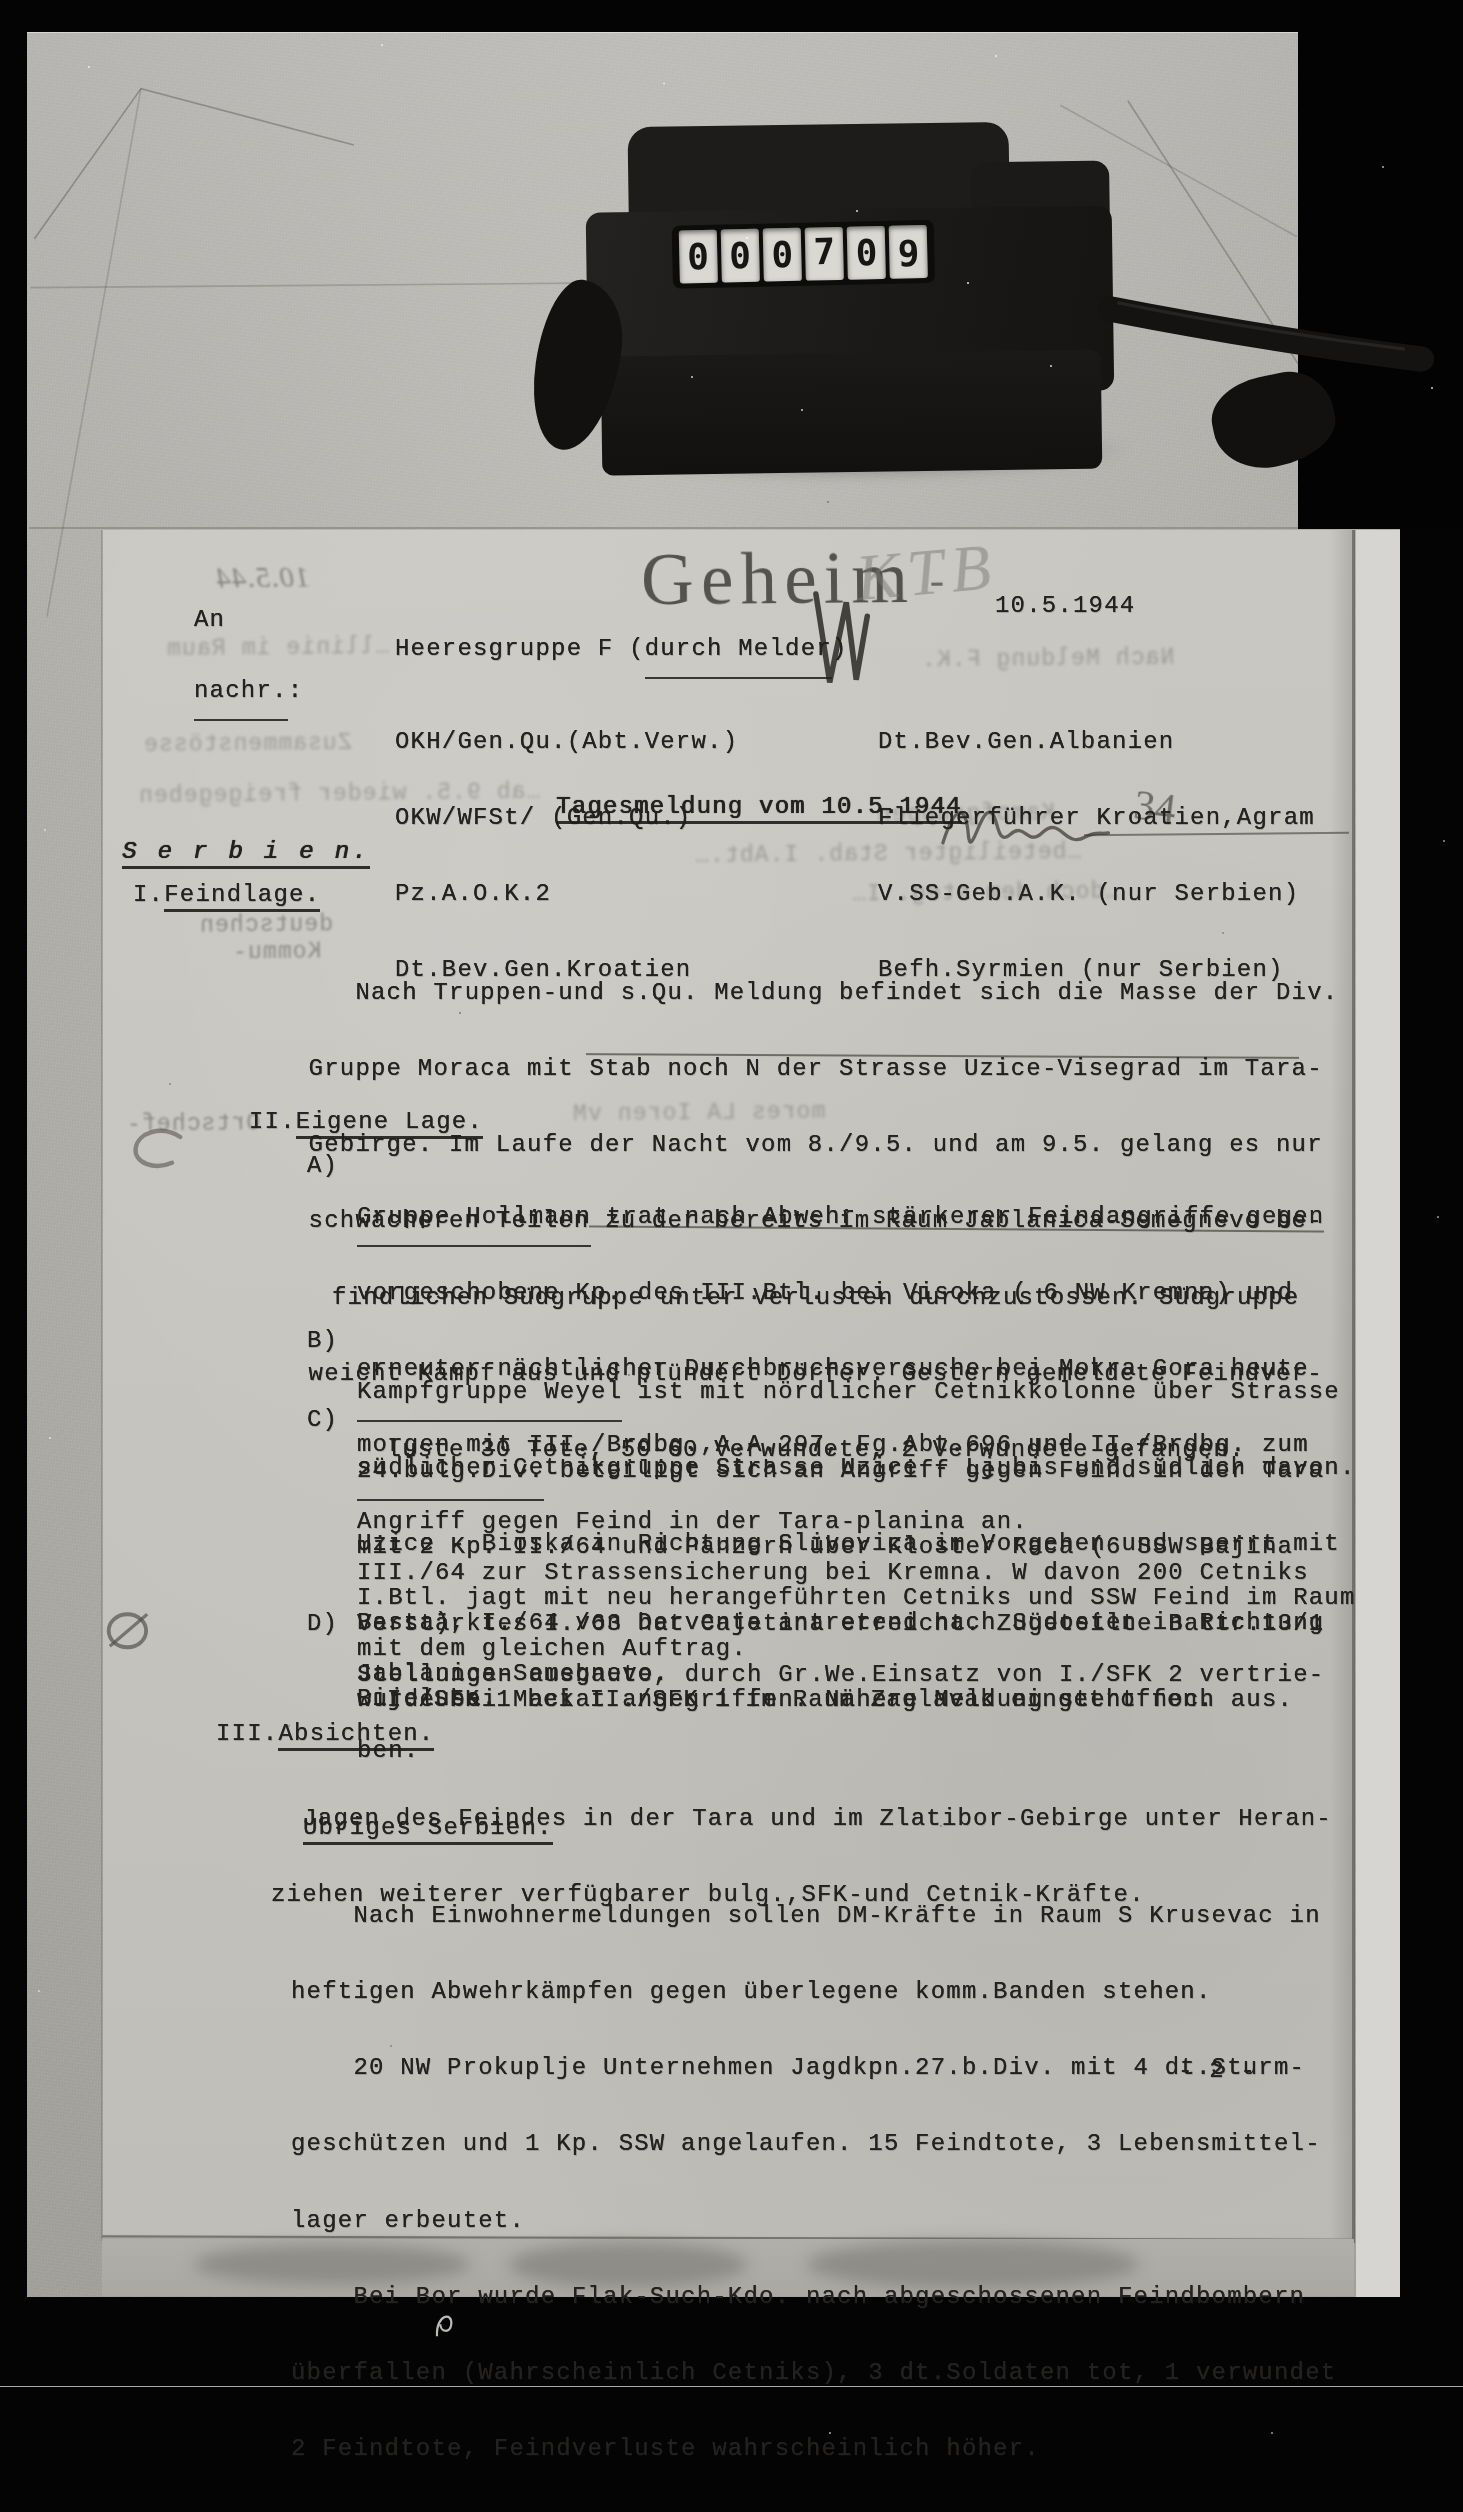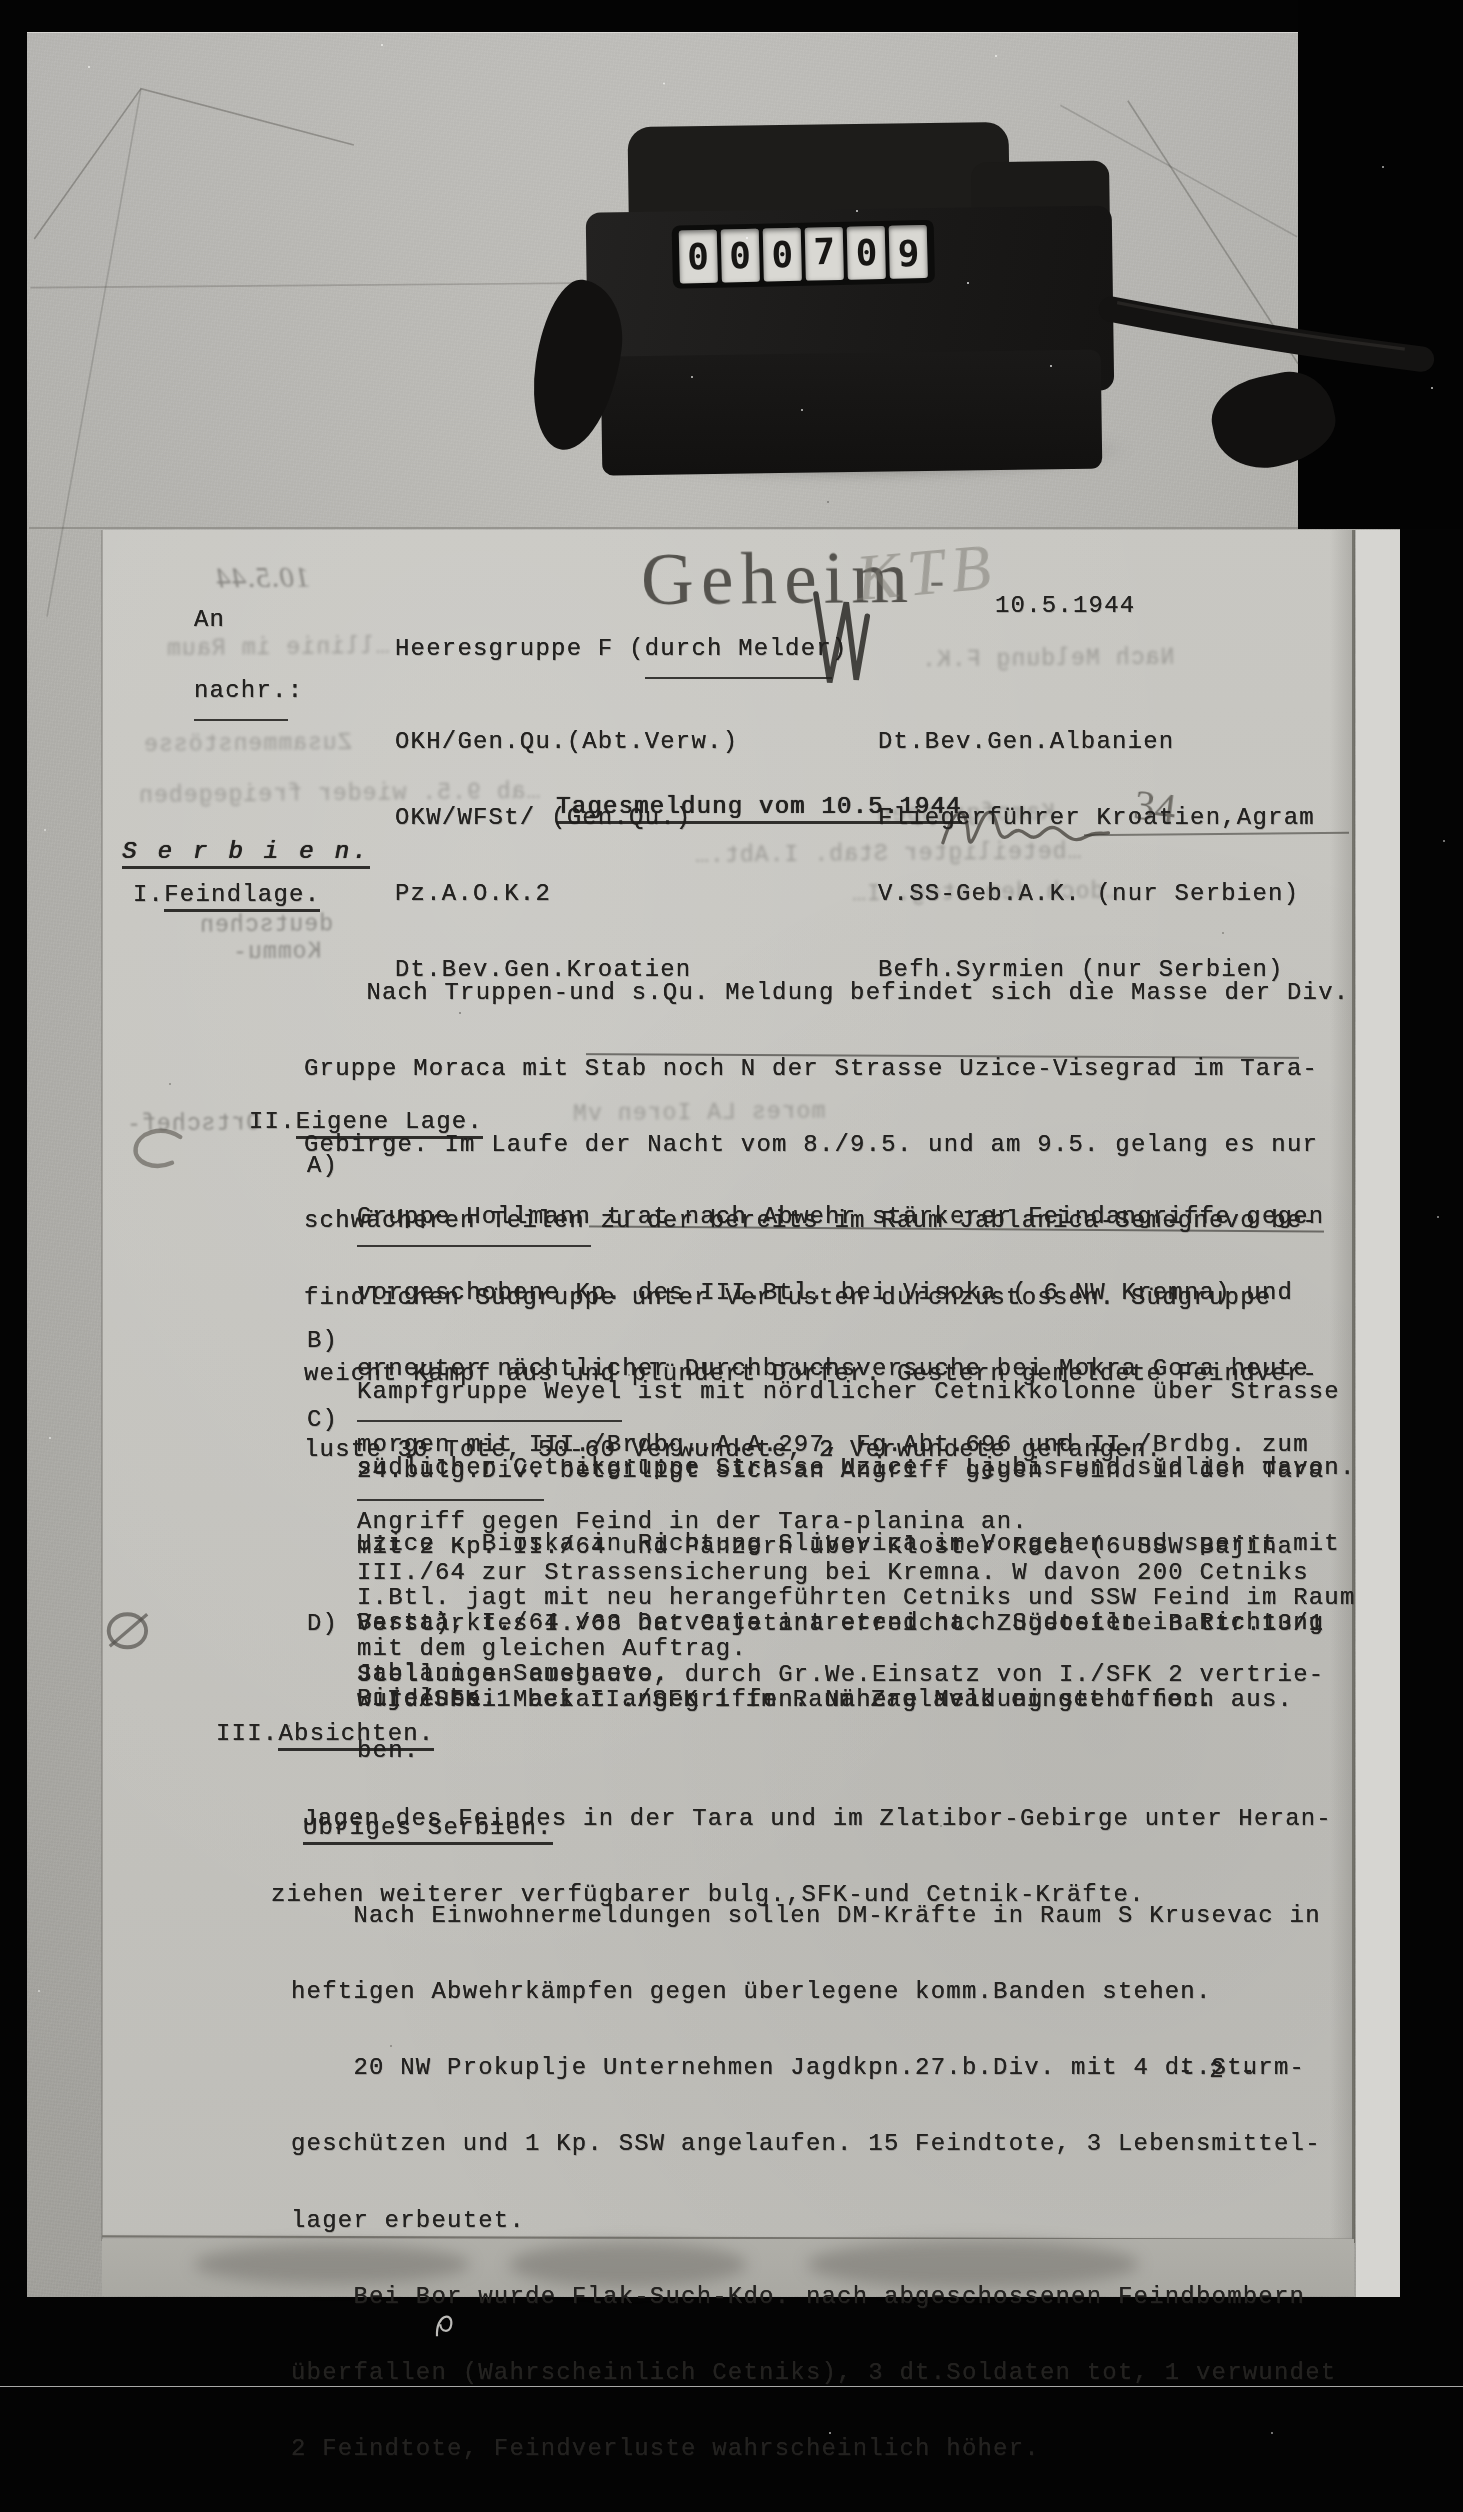--- a/index.html
+++ b/index.html
@@ -200,21 +200,21 @@
   <div class="tline">V.SS-Geb.A.K. (nur Serbien)</div>
   <div class="tline">Befh.Syrmien (nur Serbien)</div>
 </div>
 
 <div class="t bold" style="left:556px;top:794px;"><span class="hul">Tagesmeldung vom 10.5.1944</span></div>
 
 <div class="t bold" style="left:122px;top:839px;letter-spacing:3.3px;font-style:italic;"><span class="hul">S e r b i e n.</span></div>
 
 <div class="t" style="left:133px;top:882px;"><span>I.</span><span class="hul">Feindlage.</span></div>
 
-<div class="t" style="left:304px;top:929px;">
+<div class="t" style="left:293px;top:929px;text-align:center;">
   <div class="tline">    Nach Truppen-und s.Qu. Meldung befindet sich die Masse der Div.</div>
   <div class="tline">Gruppe Moraca mit Stab noch N der Strasse Uzice-Visegrad im Tara-</div>
   <div class="tline">Gebirge. Im Laufe der Nacht vom 8./9.5. und am 9.5. gelang es nur</div>
   <div class="tline">schwächeren Teilen zu der bereits im Raum Jablanica-Semegnevo be-</div>
   <div class="tline">findlichen Südgruppe unter Verlusten durchzustossen. Südgruppe</div>
   <div class="tline">weicht Kampf aus und plündert Dörfer. Gestern gemeldete Feindver-</div>
   <div class="tline">luste 30 Tote, 50-60 Verwundete, 2 Verwundete gefangen.</div>
 </div>
 
 <div class="t" style="left:249px;top:1109px;"><span>II.</span><span class="hul">Eigene Lage.</span></div>

